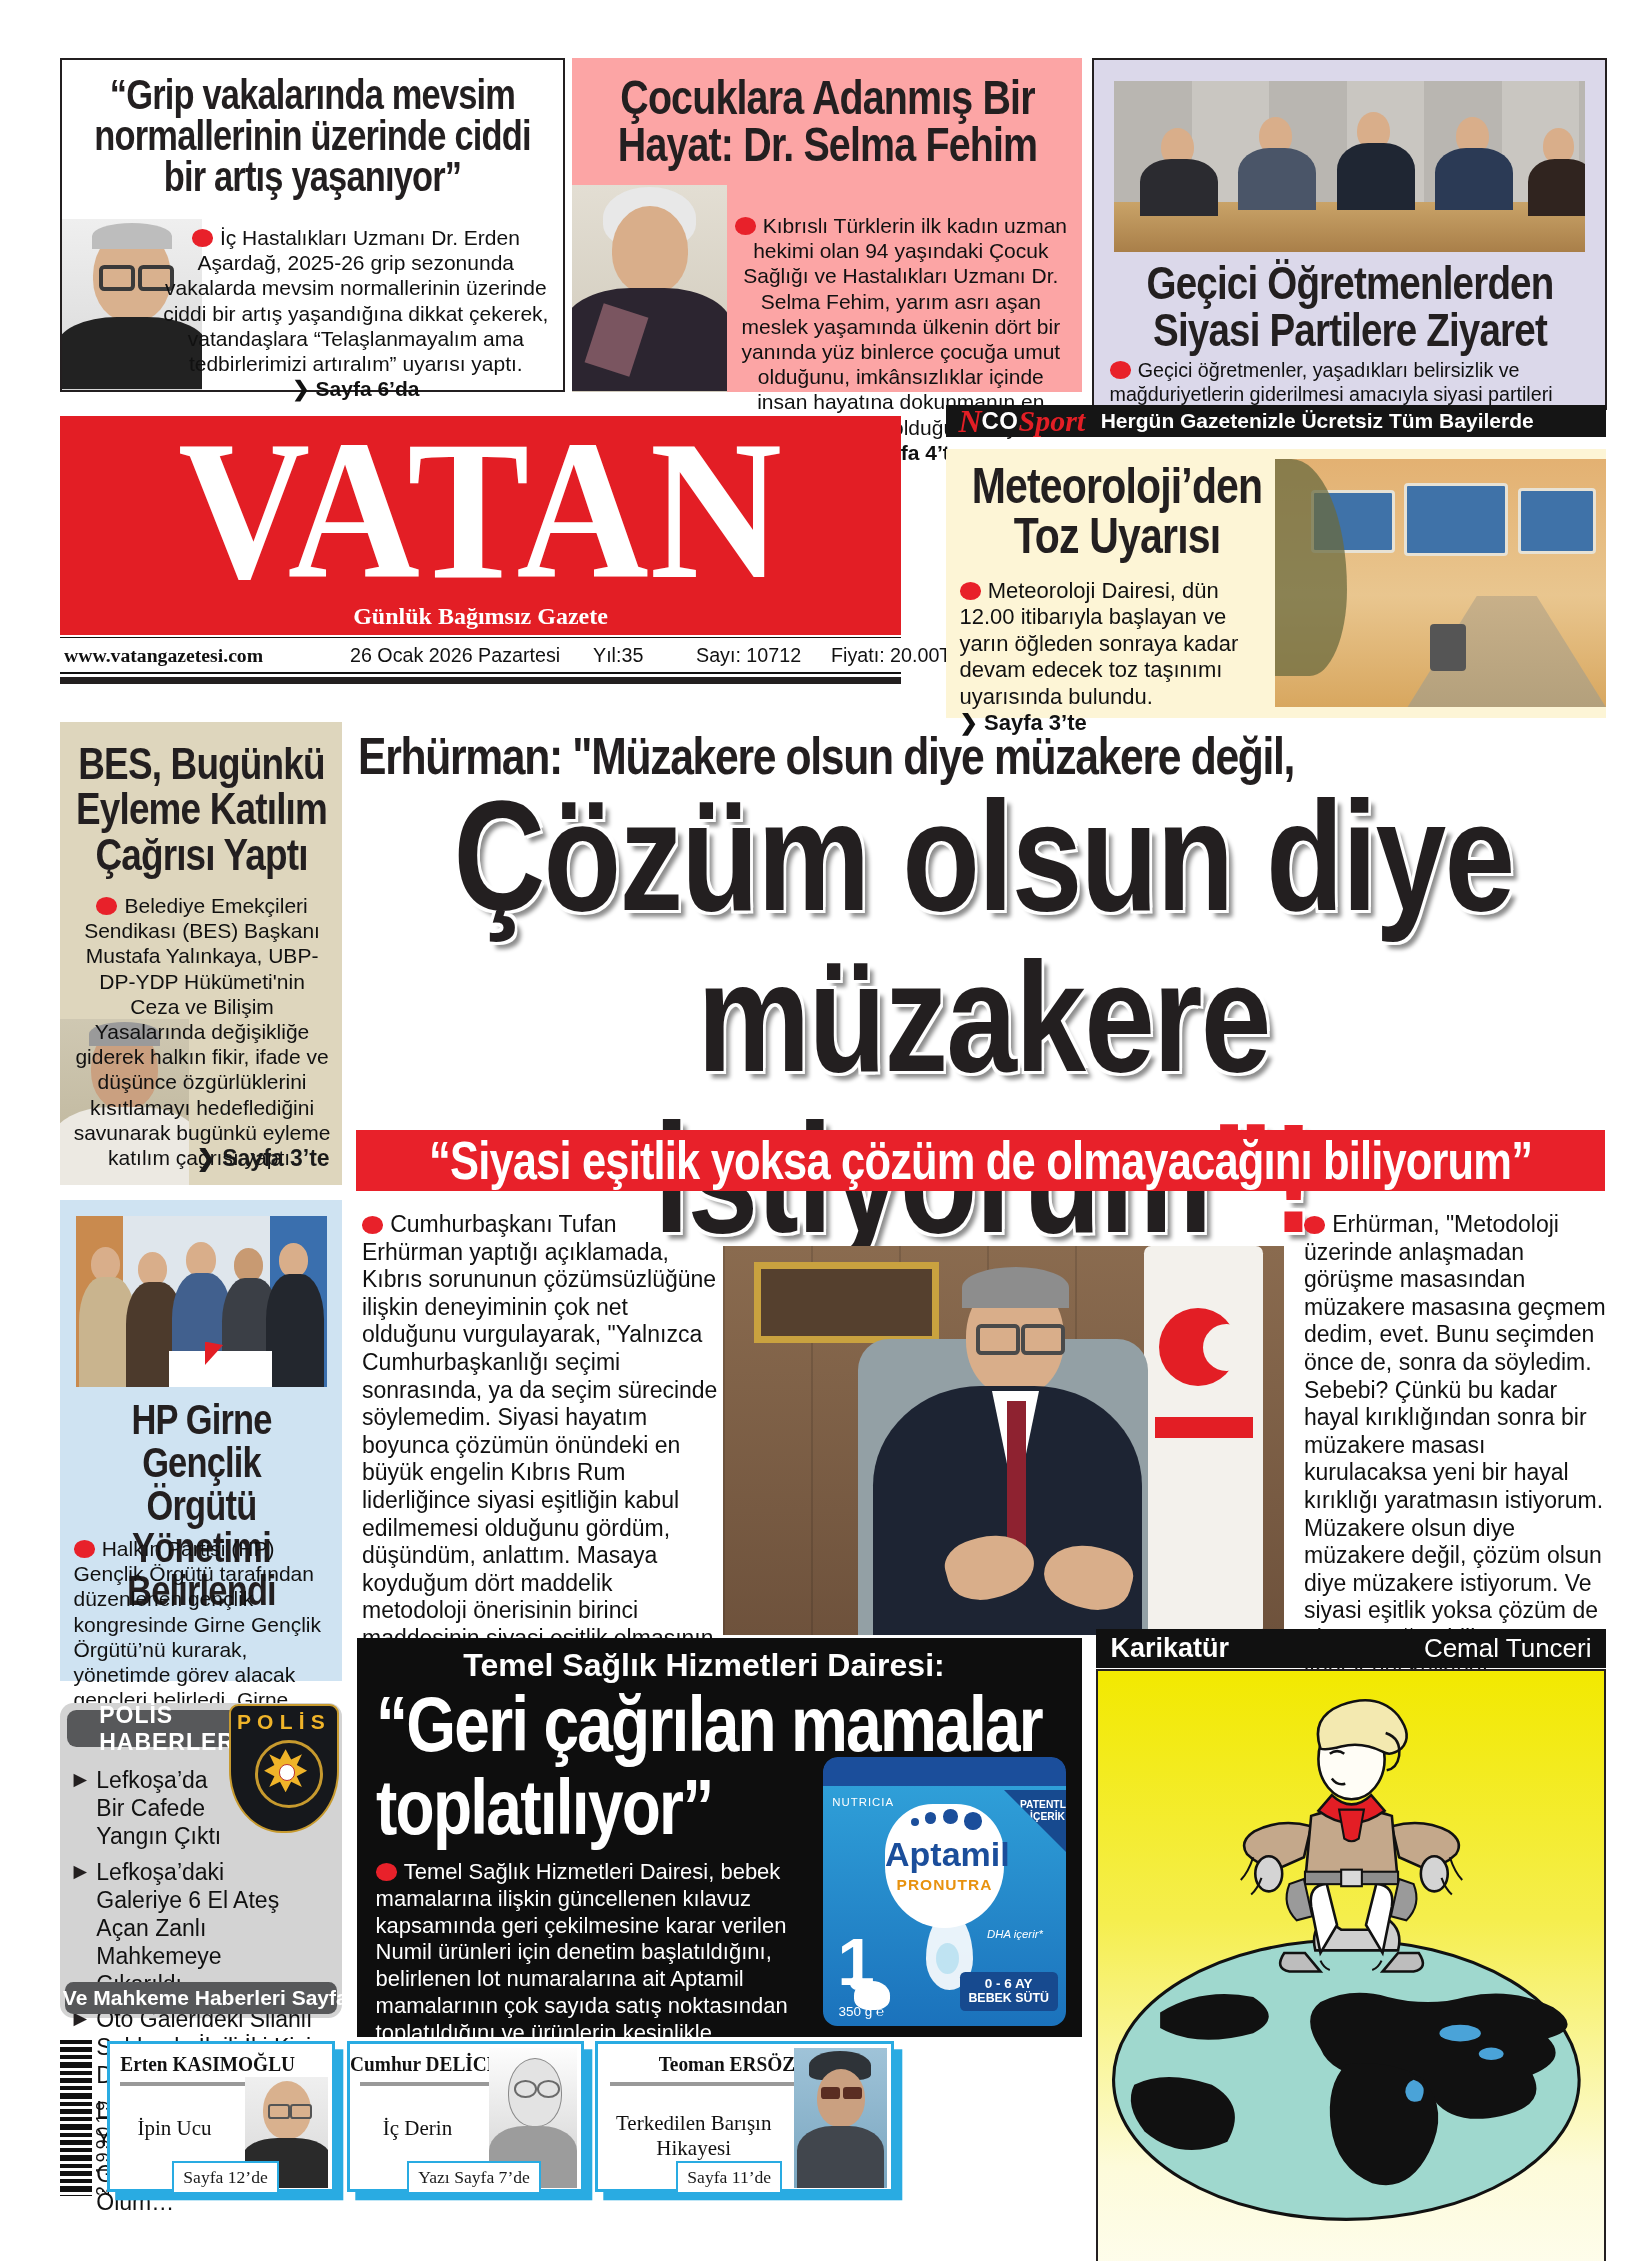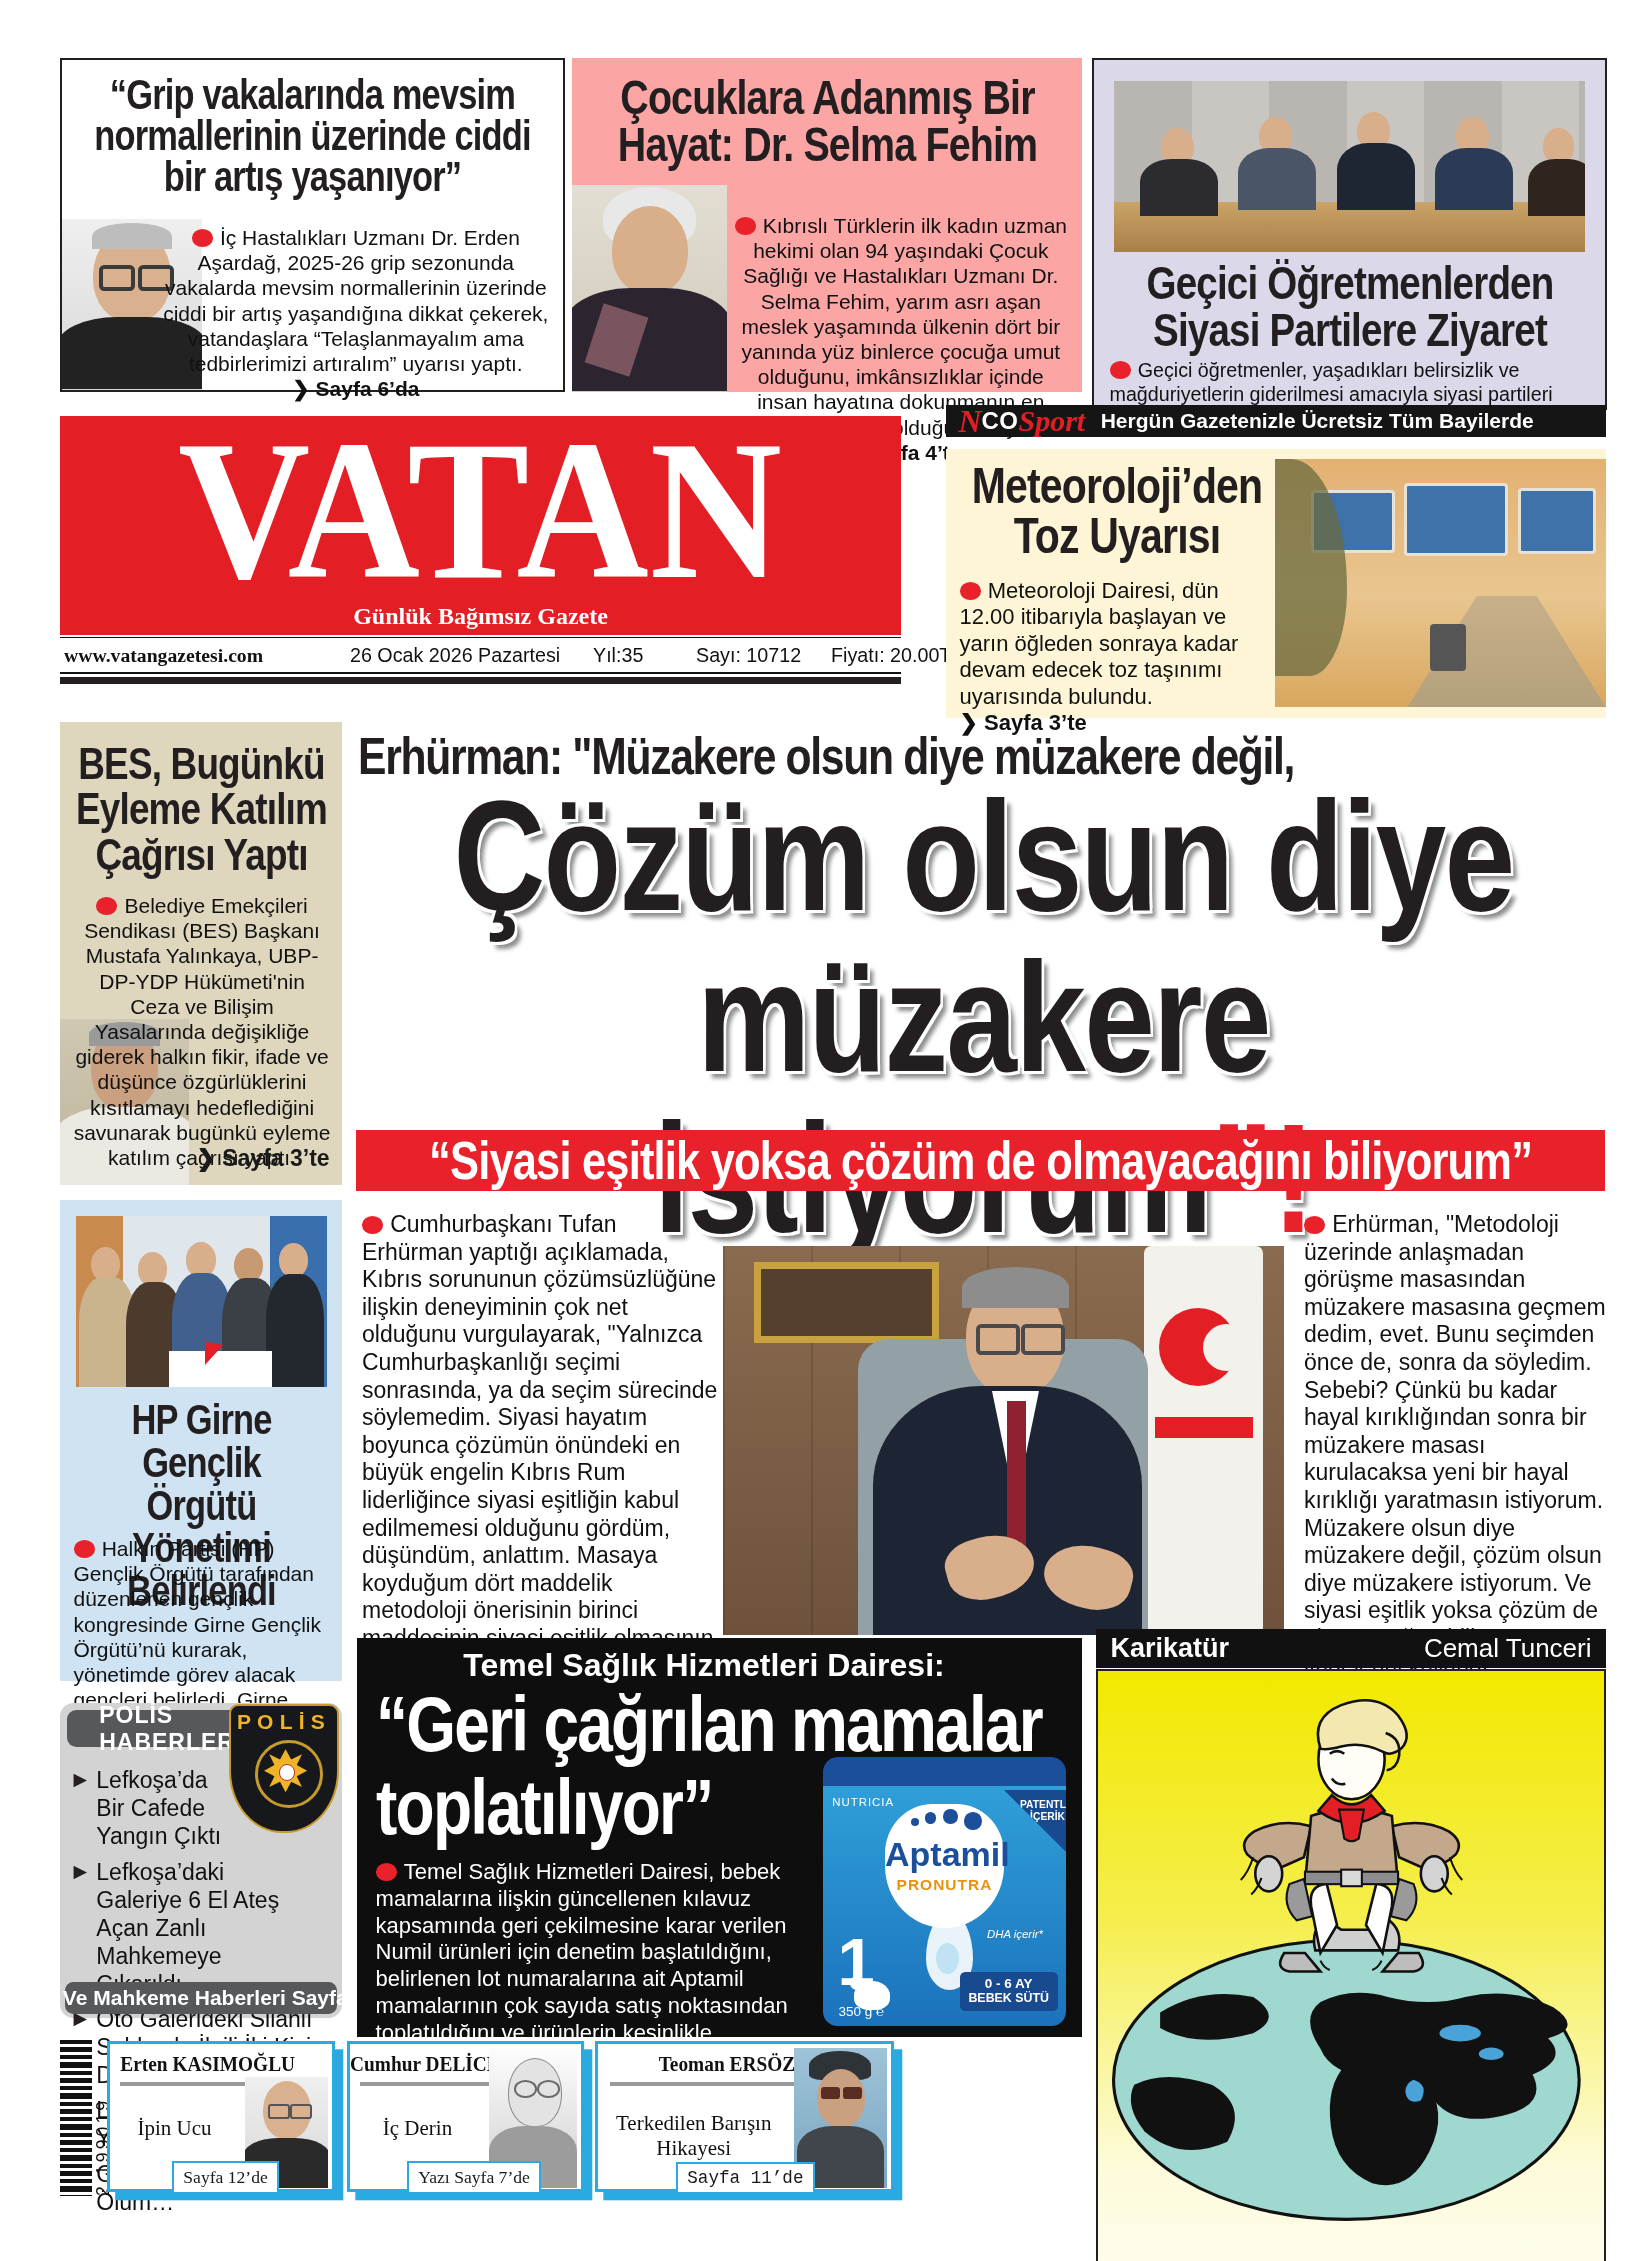--- a/index.html
+++ b/index.html
@@ -393,17 +393,17 @@
     <div class="col-name" style="margin-top:7.2px;">Teoman ERSÖZ</div>
     <div class="col-rule" style="margin:5.2px 12.4px 0 12.4px;"></div>
     <div class="col-title" style="position:absolute;left:5.2px;top:67px;width:181px;">Terkedilen Barışın Hikayesi</div>
     <div class="photo" style="right:4.1px;top:4.1px;width:93px;height:140px;background:linear-gradient(180deg,#9fc3d8,#7aa6c0);">
       <div class="abs" style="left:15.5px;top:3.1px;width:62px;height:29px;background:#2e3338;border-radius:50% 50% 20% 20%;"></div>
       <div class="head" style="left:23px;top:21px;width:48px;height:58px;background:#caa080;"></div>
       <div class="abs" style="left:27px;top:39px;width:18.6px;height:12.4px;background:#5a2d22;border-radius:3.1px;"></div>
       <div class="abs" style="left:49px;top:39px;width:18.6px;height:12.4px;background:#5a2d22;border-radius:3.1px;"></div>
       <div class="shoulders" style="left:3.1px;top:78px;width:87px;height:62px;background:#41464d;"></div>
     </div>
-    <div class="col-page" style="left:78px;bottom:-5.2px;font-family:Liberation Mono, monospace;">Sayfa 11’de</div>
+    <div class="col-page" style="left:78px;bottom:-5.2px;">Sayfa 11’de</div>
   </div>
 
 </div>
 
 
 </body></html>

